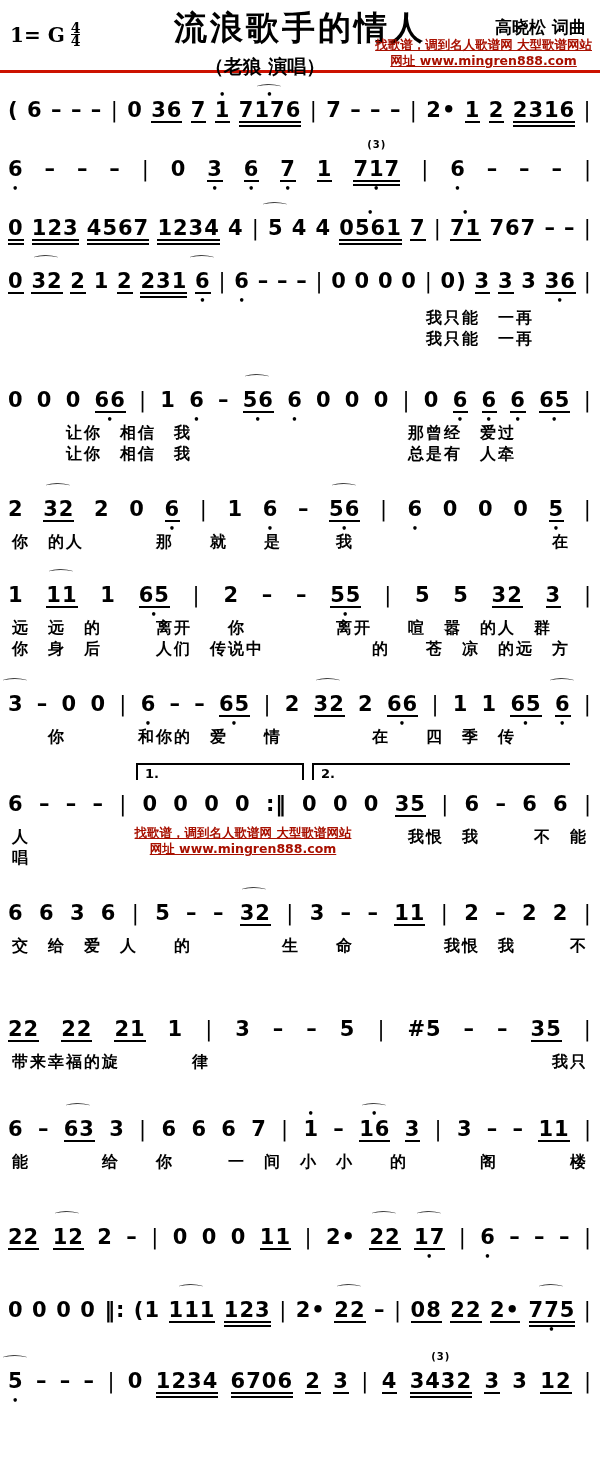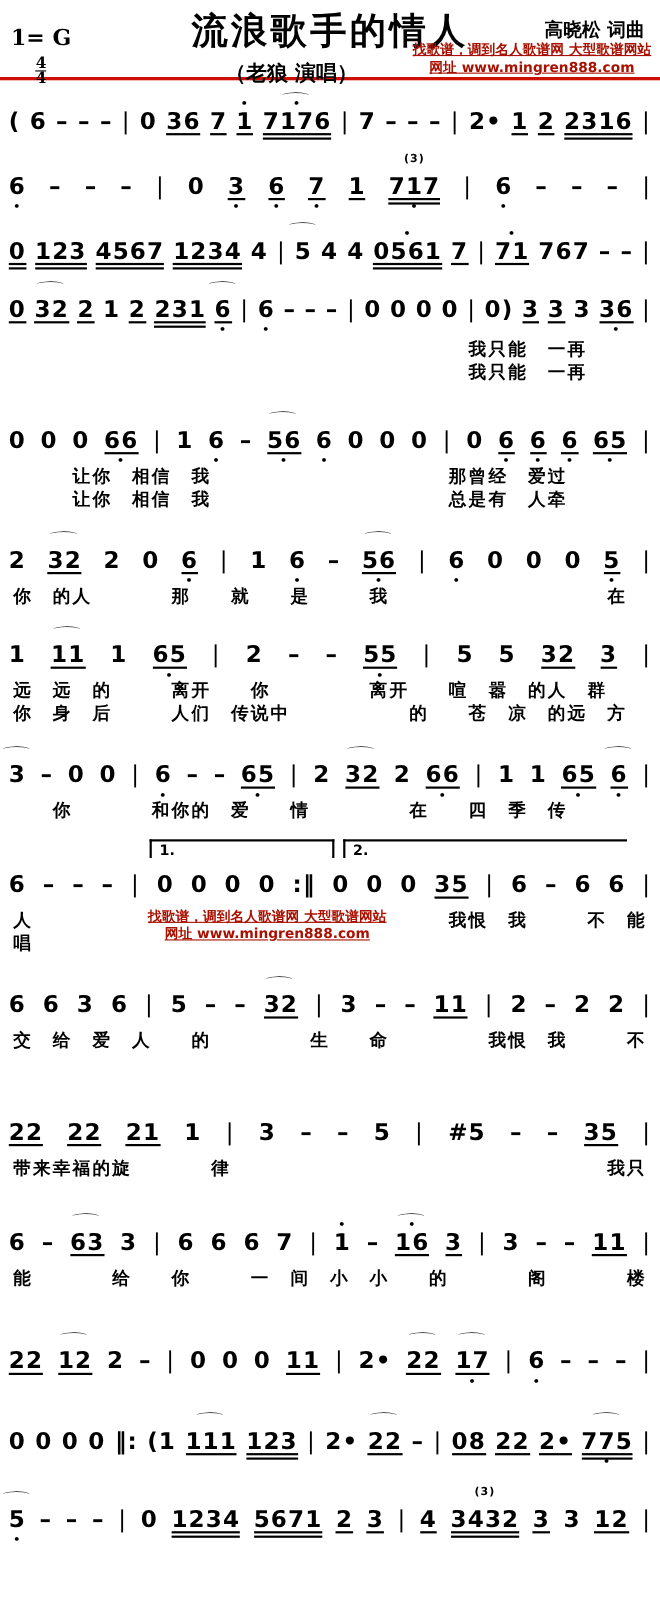--- a/index.html
+++ b/index.html
@@ -3,21 +3,21 @@
 <meta charset="utf-8">
 <style>
   html,body{margin:0;padding:0;background:#fff;}
   body{width:600px;height:1460px;overflow:hidden;color:#000;
        font-family:"DejaVu Sans",sans-serif;}
   .page{padding:6px 8px 0;position:relative;}
 
   
   .header{position:relative;height:64px;}
   .keysig{position:absolute;left:2px;top:16px;font-size:20px;font-weight:bold;
-          font-family:"DejaVu Serif",serif;display:flex;align-items:center;gap:6px;flex-direction:column;}
+          font-family:"DejaVu Serif",serif;display:flex;align-items:center;gap:6px;}
   .frac{display:inline-flex;flex-direction:column;text-align:center;font-size:14px;
         line-height:12px;font-weight:bold;}
   .frac .den{border-top:1px solid #000;}
   .title{position:absolute;left:50%;transform:translateX(-50%);top:0;
          font-size:33px;font-weight:bold;letter-spacing:3px;white-space:nowrap;}
   .subtitle{position:absolute;left:44%;transform:translateX(-50%);top:48px;
             font-size:19px;font-weight:bold;white-space:nowrap;}
   .credit{position:absolute;right:6px;top:10px;font-size:17px;font-weight:bold;white-space:nowrap;}
   .ad{color:var(--red,#a00);font-weight:bold;font-size:12.5px;line-height:1.3;text-align:center;text-decoration:underline;}
   .ad-top{position:absolute;right:0;top:31px;}
@@ -417,21 +417,21 @@
       </div>
       <div class="system" style="margin-top: 24px;">
         <div class="notation">
           <span class="tok db">5<i class="arc">⌒</i></span>
           <span class="tok">–</span>
           <span class="tok">–</span>
           <span class="tok">–</span>
           <span class="tok bar">|</span>
           <span class="tok">0</span>
           <span class="tok u2">1234</span>
-          <span class="tok u2">5671</span>
+          <span class="tok u2">6706</span>
           <span class="tok u1">2</span>
           <span class="tok u1">3</span>
           <span class="tok bar">|</span>
           <span class="tok u1">4</span>
           <span class="tok u2">3432<i class="tri">(3)</i></span>
           <span class="tok u1">3</span>
           <span class="tok">3</span>
           <span class="tok u1">12</span>
           <span class="tok bar">|</span>
         </div>

